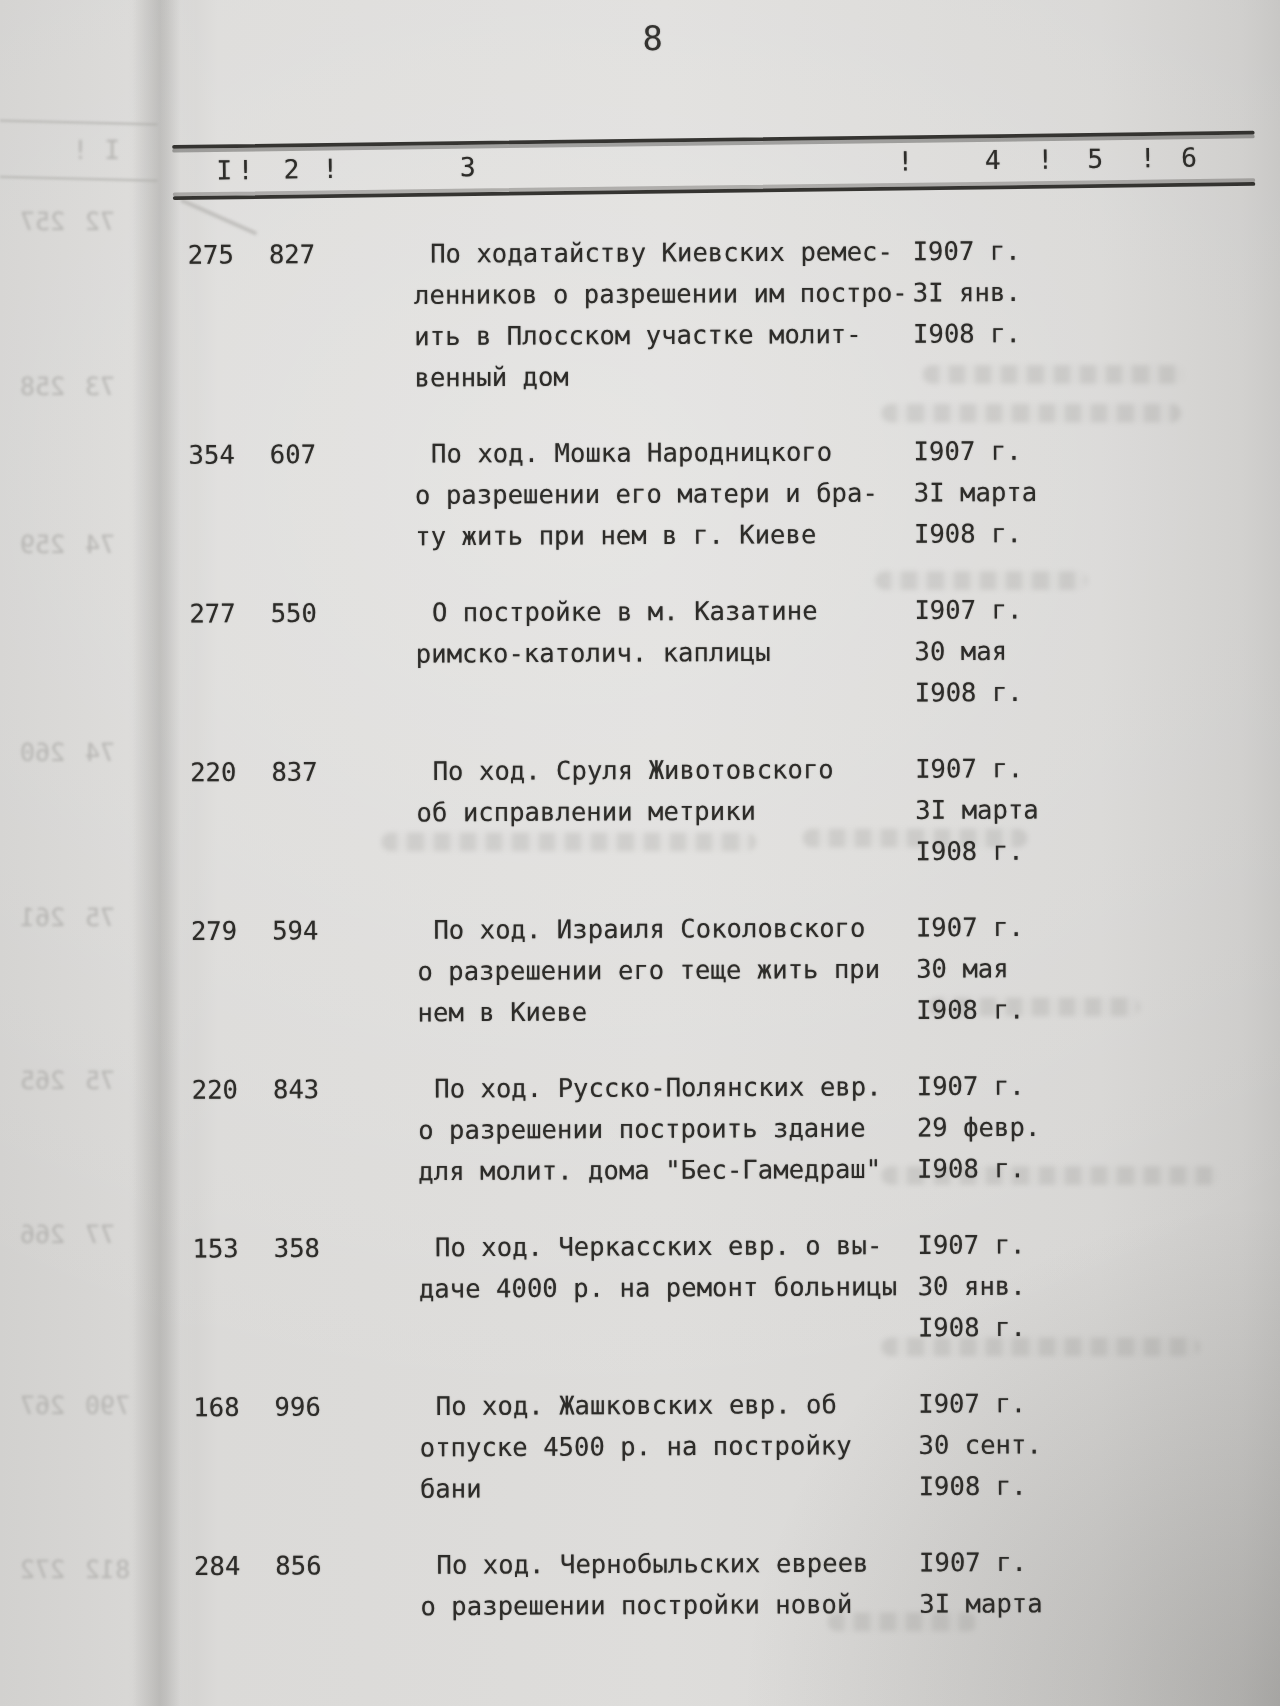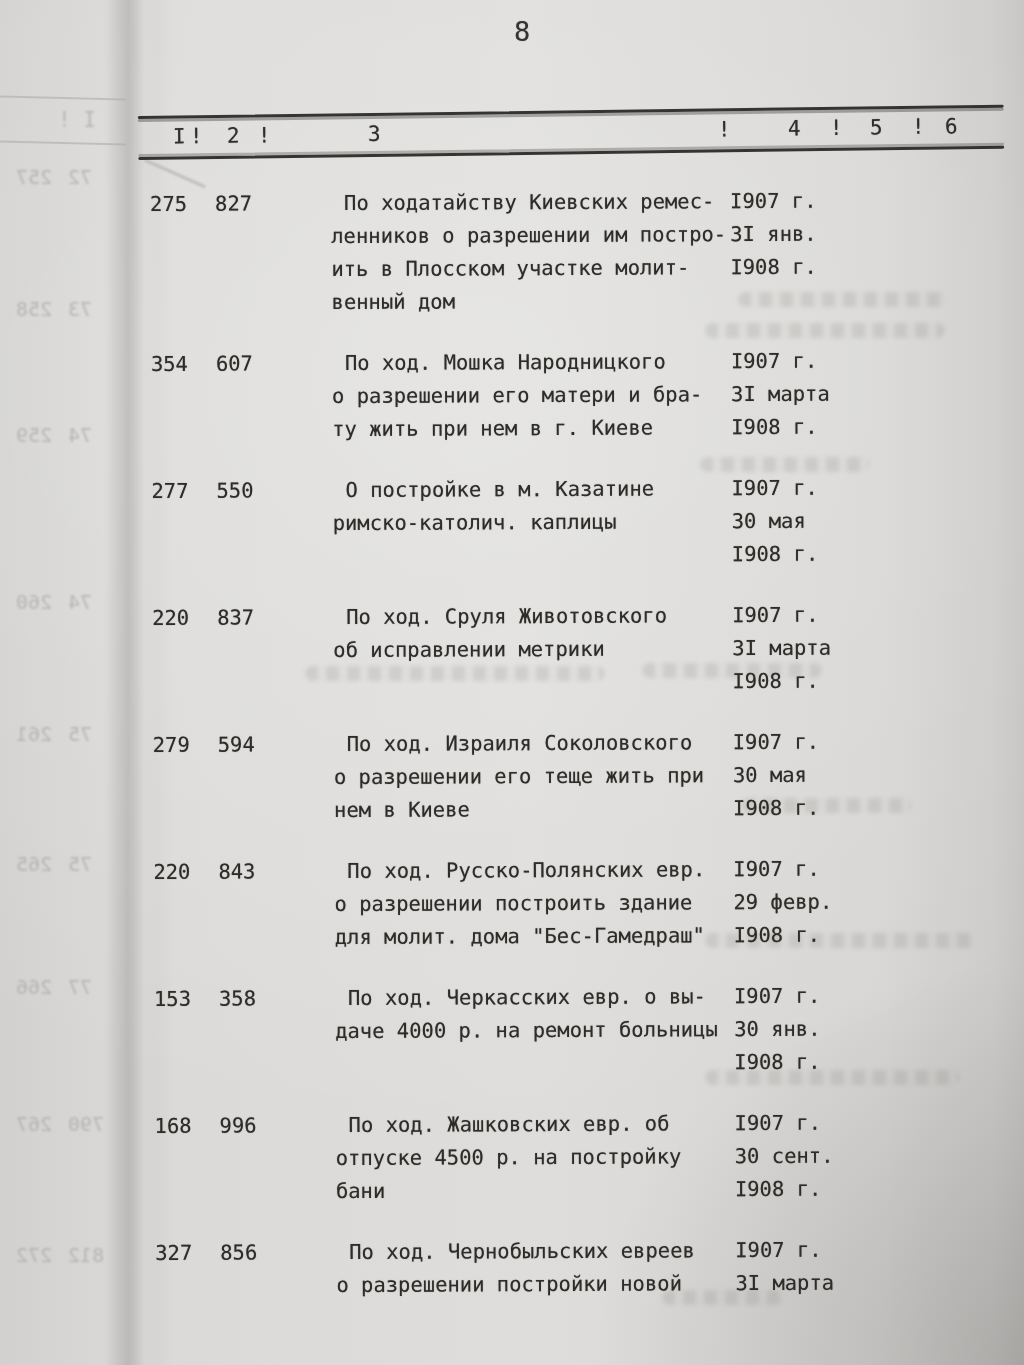--- a/index.html
+++ b/index.html
@@ -235,21 +235,21 @@
         <div class="desc-line">отпуске 4500 р. на постройку</div>
         <div class="desc-line">бани</div>
       </div>
       <div class="cell-dates">
         <div class="date-line">I907 г.</div>
         <div class="date-line">30 сент.</div>
         <div class="date-line">I908 г.</div>
       </div>
     </div>
     <div class="entry">
-      <div class="cell-num">327</div>
+      <div class="cell-num">284</div>
       <div class="cell-file">856</div>
       <div class="cell-desc">
         <div class="desc-line first">По ход. Чернобыльских евреев</div>
         <div class="desc-line">о разрешении постройки новой</div>
       </div>
       <div class="cell-dates">
         <div class="date-line">I907 г.</div>
         <div class="date-line">3I марта</div>
       </div>
     </div>

